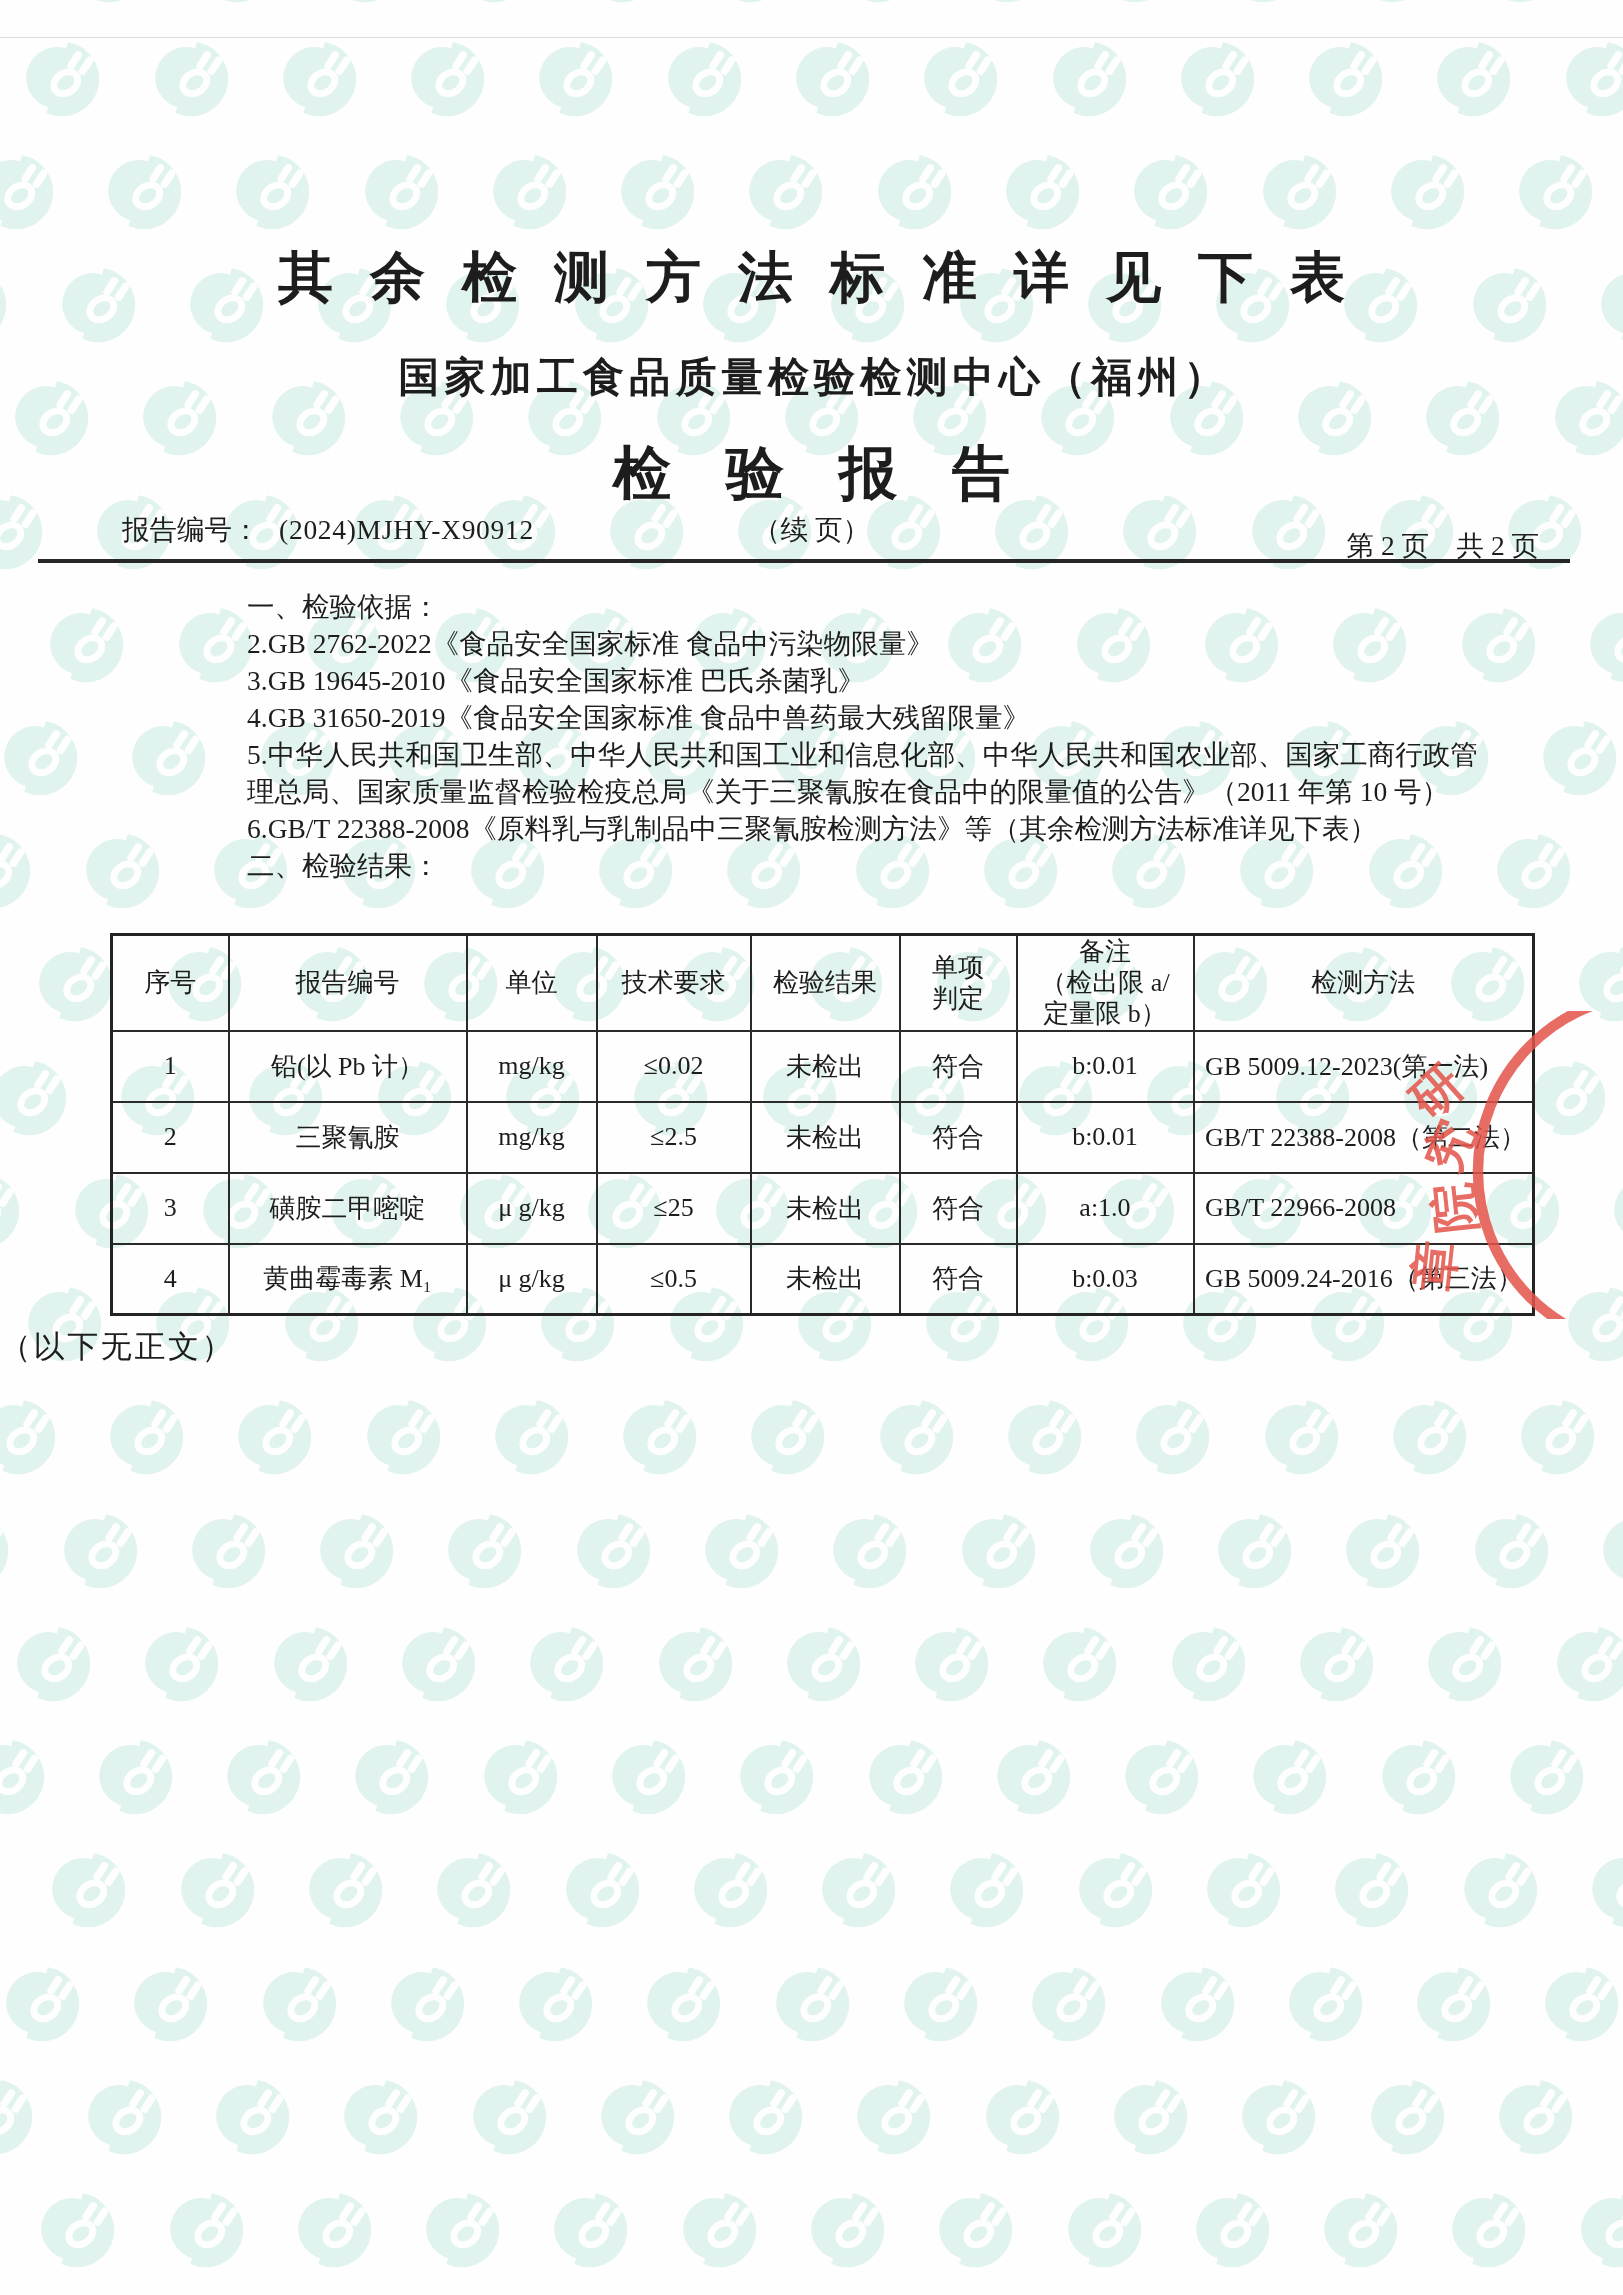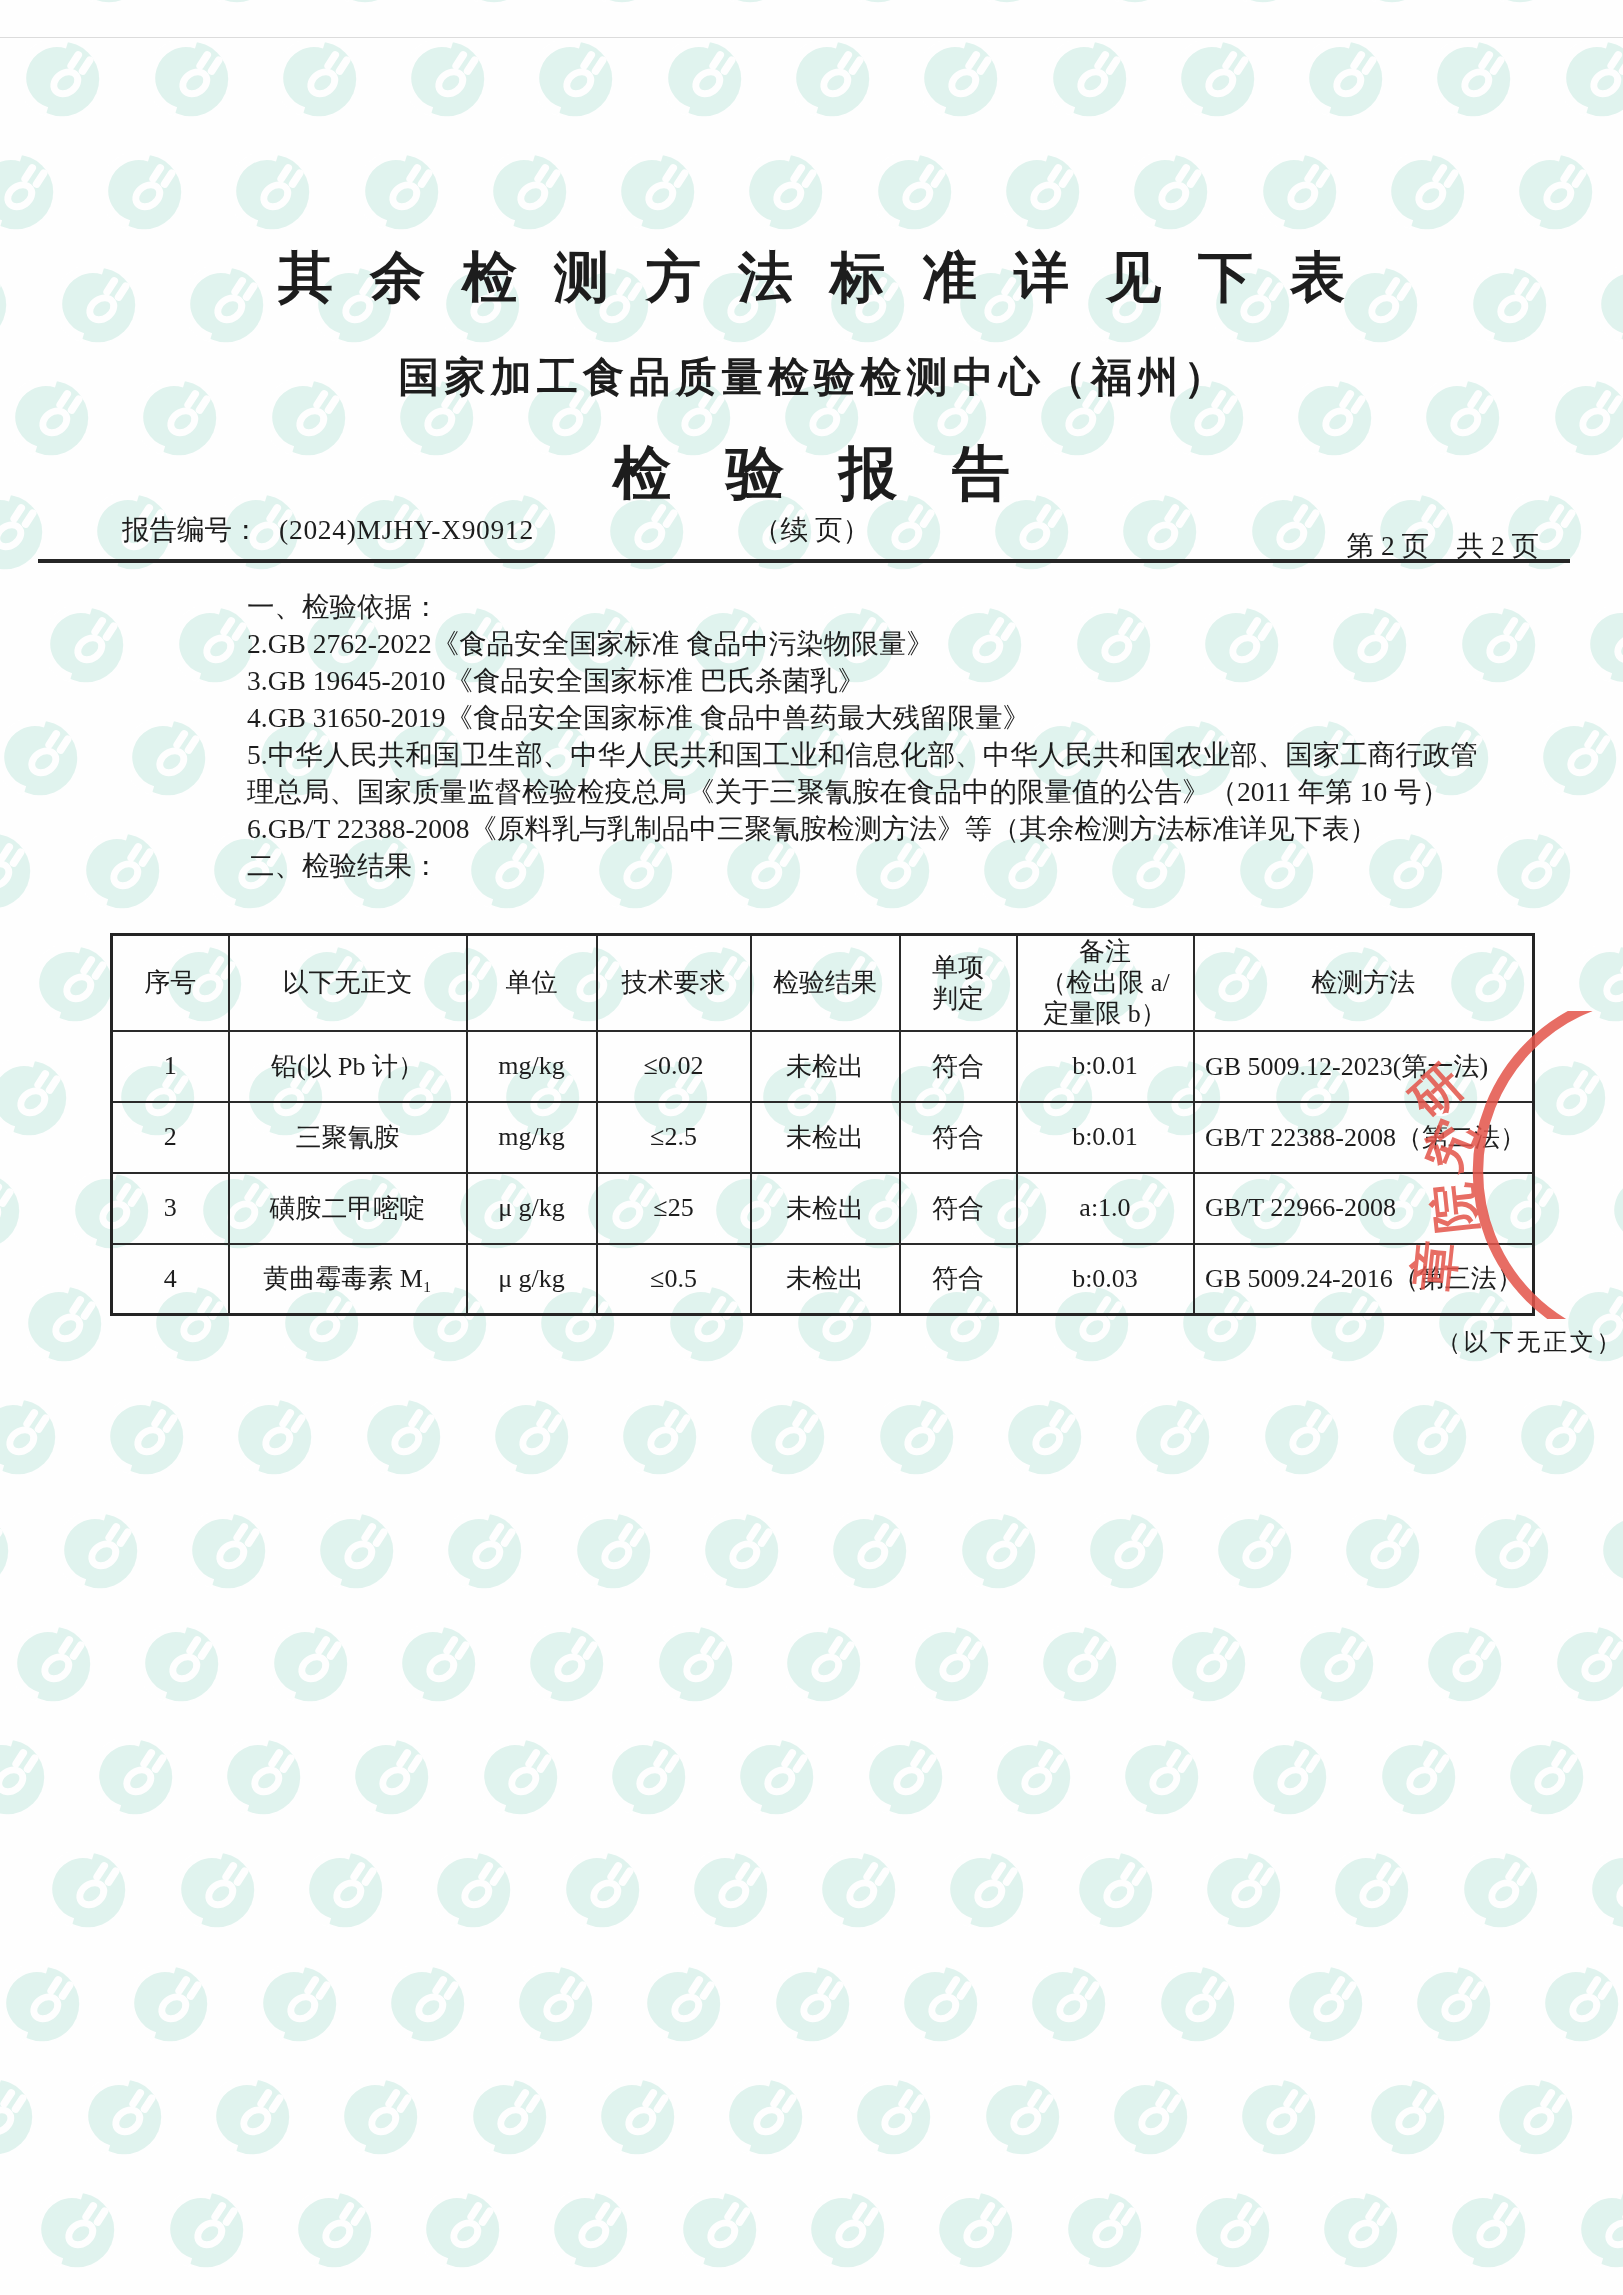--- a/index.html
+++ b/index.html
@@ -45,21 +45,21 @@
   }
   table.results th,table.results td{
     border:2px solid #2a2a2a;font-weight:400;font-size:26px;text-align:center;
     padding:0;overflow:hidden;
   }
   table.results thead tr{height:96px;}
   table.results tbody tr{height:71px;}
   table.results .hl{line-height:31px;}
   table.results td.col7{text-align:left;padding-left:10.5px;}
 
-  .footer-note{position:absolute;top:1326px;left:0;right:0;text-align:right;font-size:24px;letter-spacing:2.6px;padding-left:28px;}
+  .footer-note{position:absolute;top:1326px;left:0;right:0;text-align:left;font-size:31px;letter-spacing:2.6px;}
 
   .stamp{position:absolute;left:1342px;top:1011px;width:281px;height:308px;opacity:.85;}
   .stamp text{font-size:76px;font-weight:700;font-family:"Liberation Serif","DejaVu Serif",serif;}
 </style>
 </head>
 <body>
 
 <div class="page">
 
   <div class="wm-host" id="wm-host">
@@ -2041,21 +2041,21 @@
         <col style="width: 117px;">
         <col style="width: 177px;">
         <col style="width: 340px;">
       </colgroup>
       <thead>
         <tr>
           <th>
             <div class="hl">序号</div>
           </th>
           <th>
-            <div class="hl">以下无正文</div>
+            <div class="hl">报告编号</div>
           </th>
           <th>
             <div class="hl">单位</div>
           </th>
           <th>
             <div class="hl">技术要求</div>
           </th>
           <th>
             <div class="hl">检验结果</div>
           </th>

